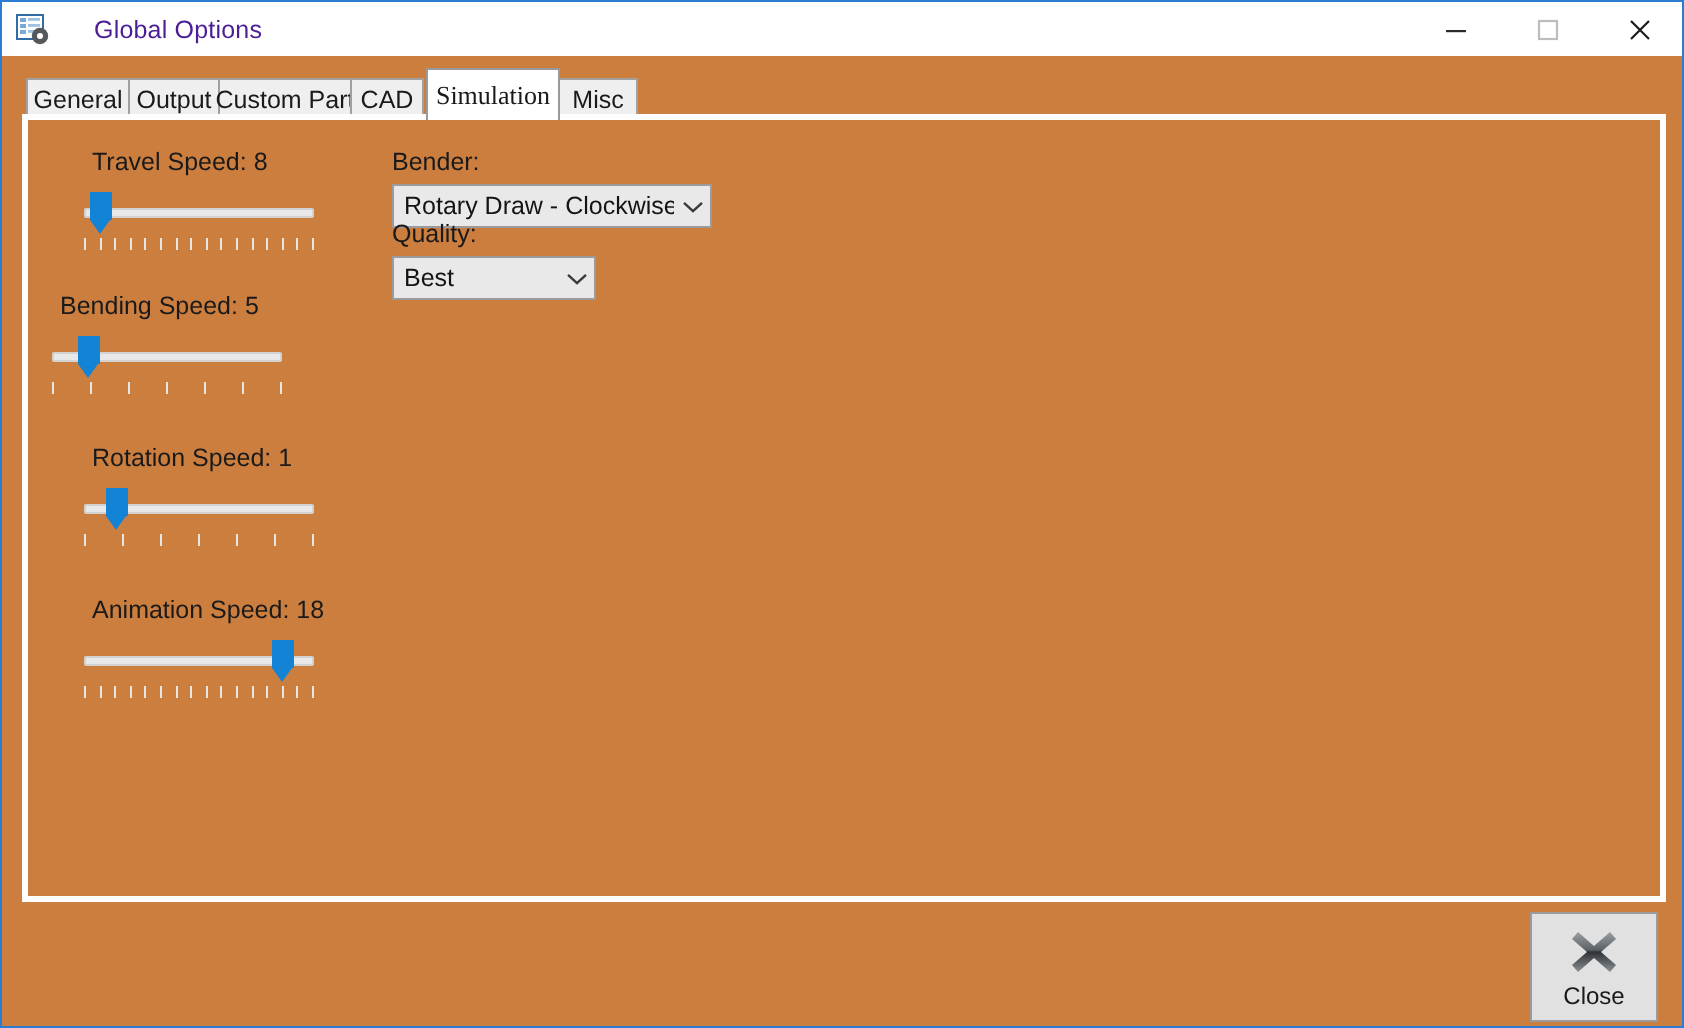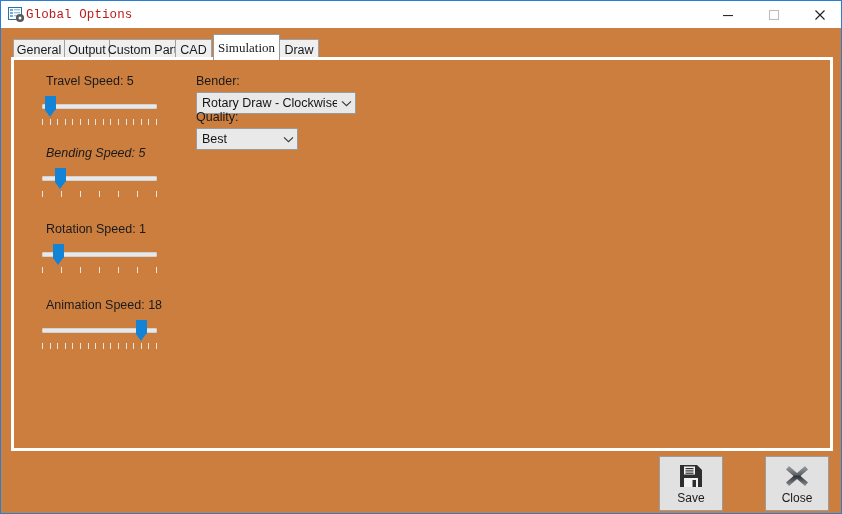--- a/index.html
+++ b/index.html
@@ -32,26 +32,25 @@
     display: flex;
     align-items: center;
   }
   #app-icon {
     width: 17px; height: 17px;
     margin-left: 7px;
     position: relative;
     flex: 0 0 auto;
   }
   #title-text {
-    margin-left: 1px;
+    margin-left: 22px;
     font-size: 12.5px;
-    color: #b91c1c;
+    color: #4c1d95;
     letter-spacing: 0.1px;
     white-space: nowrap;
-    font-family: Liberation Mono, monospace;
   }
   .win-btns {
     margin-left: auto;
     display: flex;
     height: 27px;
   }
   .win-btn {
     width: 46px;
     height: 27px;
     display: flex;
@@ -278,28 +277,28 @@
     <div class="tab" style="left:108px; width:67px;">
         <span>Custom Part</span>
       </div>
     <div class="tab" style="left:174px; width:37px;">
         <span>CAD</span>
       </div>
     <div class="tab selected" style="left:212px; width:67px;">
         <span>Simulation</span>
       </div>
     <div class="tab" style="left:278px; width:40px;">
-        <span>Draw</span>
+        <span>Misc</span>
       </div>
   </div>
 
   <div id="panel">
 
     <div class="slider-group" style="left:28px; top:14px;">
-      <div class="slider-label">Travel Speed: 5</div>
+      <div class="slider-label">Travel Speed: 8</div>
       <div class="slider-track-wrap">
         <div class="slider-track"></div>
         <div class="slider-thumb" style="left:7%;">
             <i></i>
             <b></b>
           </div>
         <div class="ticks">
             <span style="left: 0px;"></span>
             <span style="left: 7.6px;"></span>
             <span style="left: 15.2px;"></span>
@@ -313,21 +312,21 @@
             <span style="left: 76px;"></span>
             <span style="left: 83.6px;"></span>
             <span style="left: 91.2px;"></span>
             <span style="left: 98.8px;"></span>
             <span style="left: 106.4px;"></span>
             <span style="left: 114px;"></span>
           </div>
       </div>
     </div>
 
-    <div class="slider-group" style="left:28px; top:86px;font-style:italic;">
+    <div class="slider-group" style="left:12px; top:86px;">
       <div class="slider-label">Bending Speed: 5</div>
       <div class="slider-track-wrap">
         <div class="slider-track"></div>
         <div class="slider-thumb" style="left:16%;">
             <i></i>
             <b></b>
           </div>
         <div class="ticks">
             <span style="left: 0px;"></span>
             <span style="left: 19px;"></span>
@@ -409,32 +408,20 @@
           <svg width="11" height="7" viewBox="0 0 11 7">
               <path d="M1 1.4 L5.5 5.6 L10 1.4" fill="none" stroke="#3a3a3a" stroke-width="1.2"></path>
             </svg>
         </span>
       </div>
     </div>
 
 
   </div>
 
-  <div class="footer-btn" style="left:658px; top:455px;">
-    <svg width="26" height="26" viewBox="0 0 26 26">
-      <path d="M2 2 h17 l5 5 v17 h-22 z" fill="#2e2e2e"></path>
-      <rect x="6" y="3.5" width="11" height="8" fill="#f2f2f2"></rect>
-      <rect x="7.5" y="5" width="8" height="1.2" fill="#2e2e2e"></rect>
-      <rect x="7.5" y="7.3" width="8" height="1.2" fill="#2e2e2e"></rect>
-      <rect x="7.5" y="9.6" width="8" height="1.2" fill="#2e2e2e"></rect>
-      <rect x="6" y="15" width="14" height="9" fill="#f2f2f2"></rect>
-      <rect x="14.5" y="17" width="3.5" height="7" fill="#2e2e2e"></rect>
-    </svg>
-    <span class="btn-label">Save</span>
-  </div>
 
   <div class="footer-btn" style="left:764px; top:455px;">
     <svg width="26" height="26" viewBox="0 0 26 26">
       <defs>
         <linearGradient id="xg" x1="0" y1="0" x2="0" y2="1">
           <stop offset="0" stop-color="#9a9fa4"></stop>
           <stop offset="0.45" stop-color="#5c6166"></stop>
           <stop offset="0.5" stop-color="#2e3236"></stop>
           <stop offset="1" stop-color="#8b9095"></stop>
         </linearGradient>

